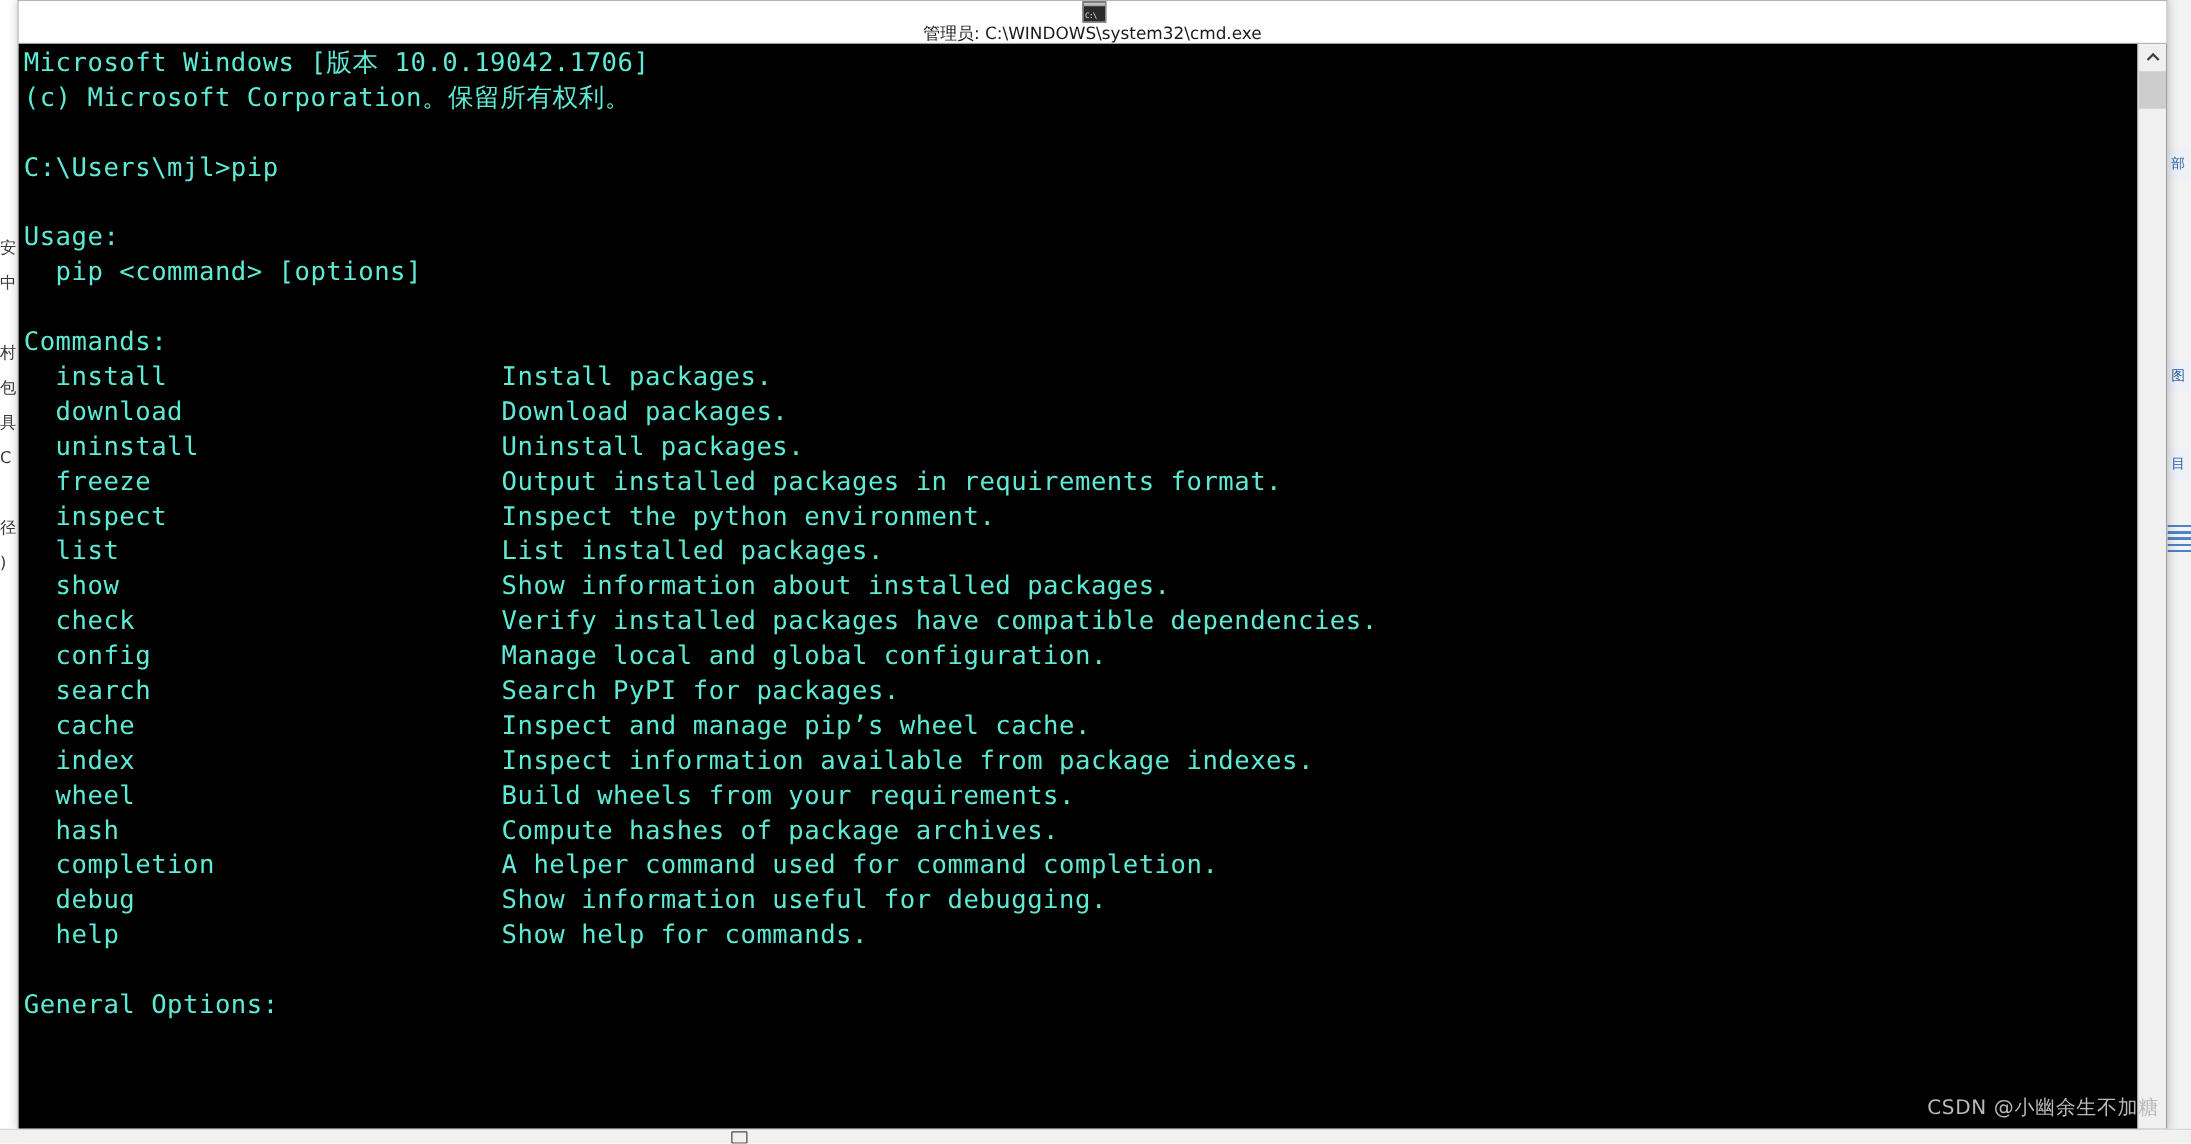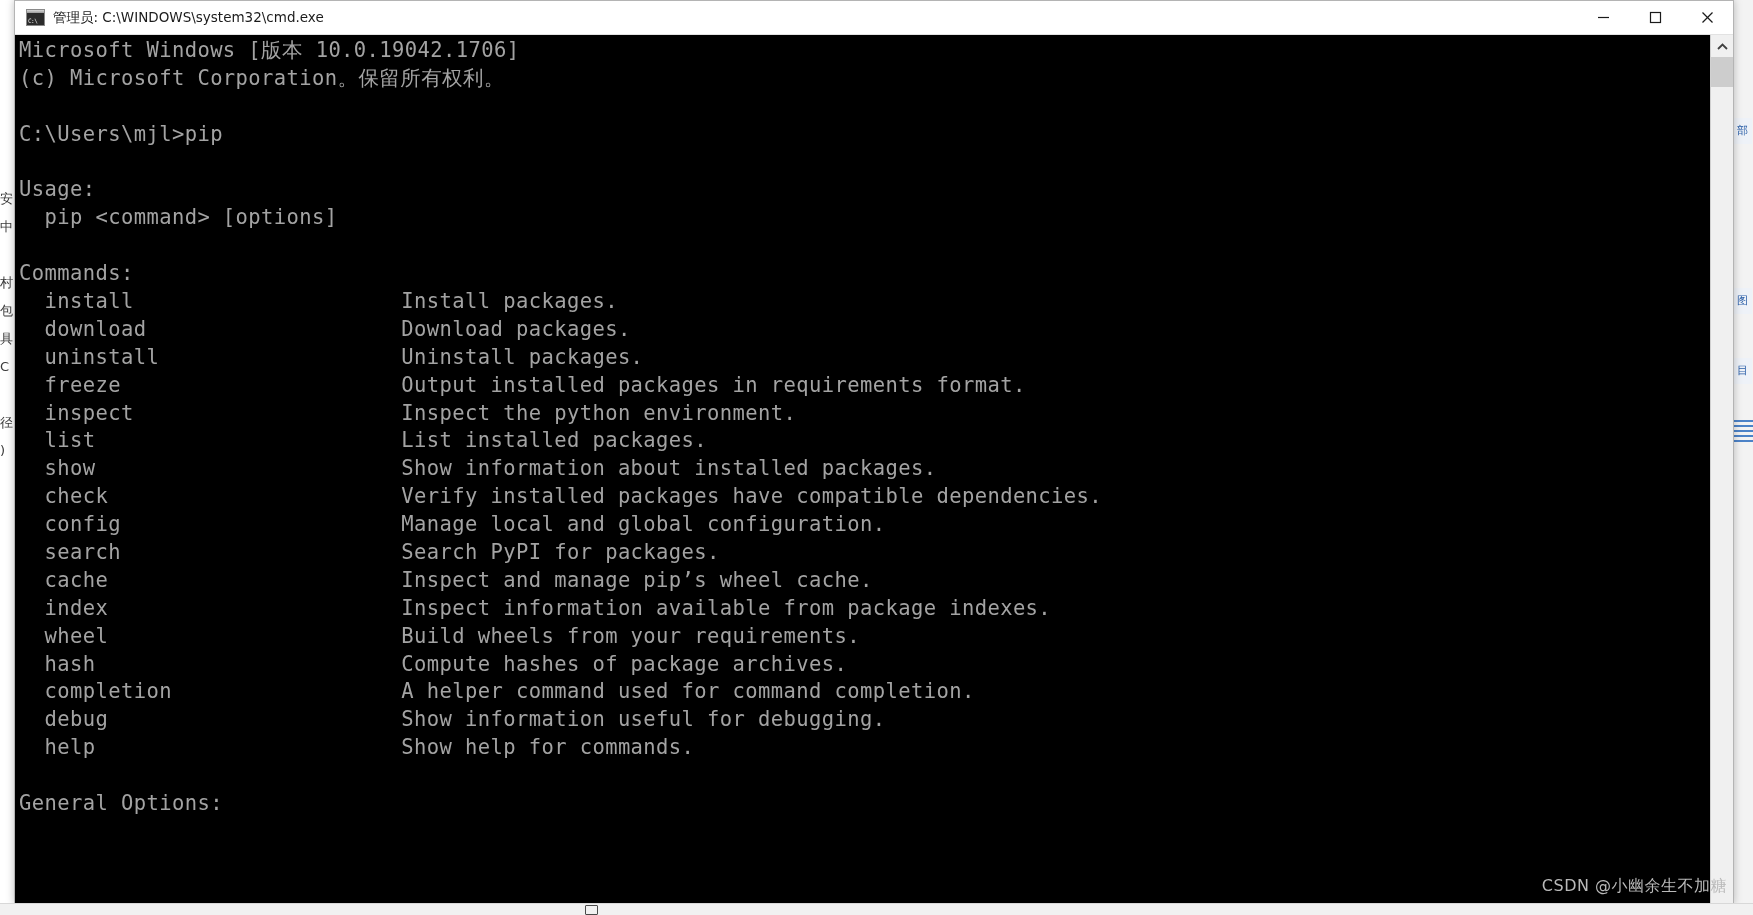--- a/index.html
+++ b/index.html
@@ -93,20 +93,21 @@
   }
 
   .titlebar {
     height: 33px;
     min-height: 33px;
     background: #ffffff;
     display: flex;
     align-items: center;
     border-bottom: 1px solid #e2e2e2;
     user-select: none;
+    flex-direction: column;
   }
   .title-icon {
     width: 17px; height: 15px;
     margin-left: 11px;
     margin-right: 8px;
     background: #2b2b2b;
     border: 1px solid #8a8a8a;
     position: relative;
     flex: none;
     overflow: hidden;
@@ -149,21 +150,21 @@
   .console-wrap {
     flex: 1 1 auto;
     display: flex;
     background: #000000;
     overflow: hidden;
     position: relative;
   }
   .console {
     flex: 1 1 auto;
     background: #000000;
-    color: #a3a3a3;
+    color: #5eead4;
     font-family: "DejaVu Sans Mono", monospace;
     font-size: 20.5px;
     line-height: 27.9px;
     white-space: pre;
     padding: 2px 0 16px 4px;
     overflow: hidden;
     letter-spacing: 0.4px;
   }
   .console .row { height: 27.9px; }
 

